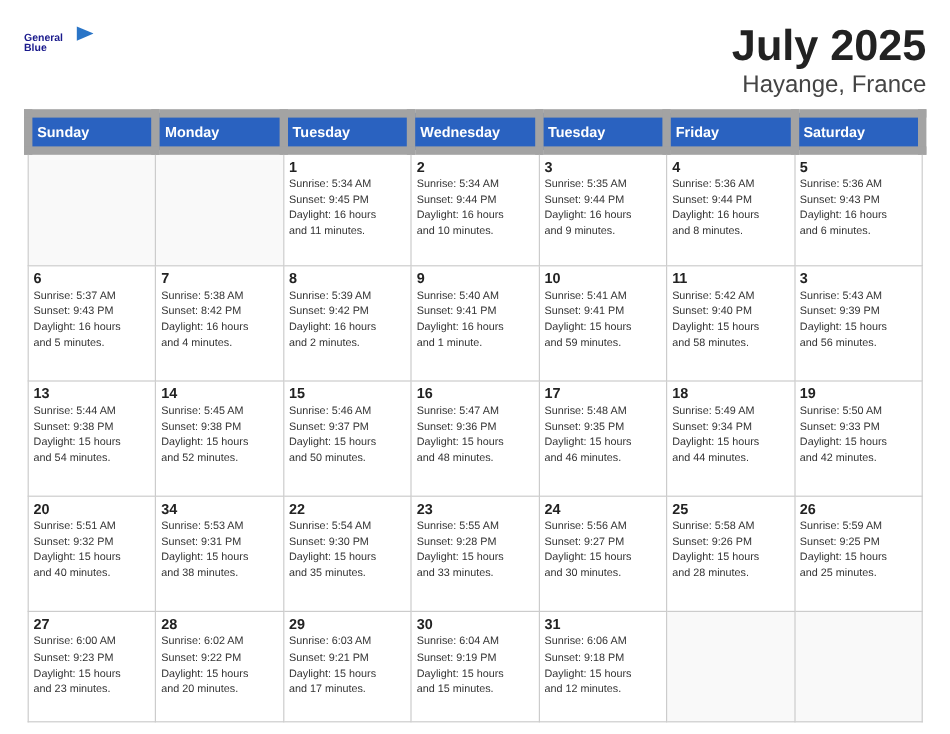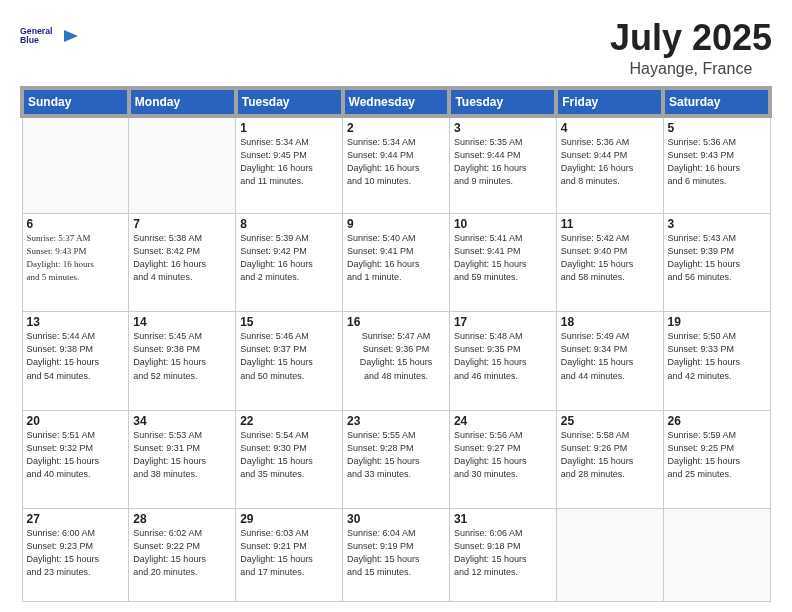--- a/index.html
+++ b/index.html
@@ -18,53 +18,53 @@
       flex-direction: column;
     }
     .header {
       display: flex;
       justify-content: space-between;
       align-items: flex-start;
       margin-bottom: 8px;
     }
     .logo {
       display: flex;
-      align-items: center;
+      align-items: flex-start;
       gap: 6px;
     }
     .title-block {
-      text-align: center;
+      text-align: right;
       margin-left: 36px;
     }
     .title-month {
       font-size: 36px;
       font-weight: bold;
       color: #222;
       line-height: 1.1;
     }
     .title-location {
-      font-size: 16px;
+      font-size: 20px;
       color: #444;
       margin-top: 2px;
     }
     .calendar {
       flex: 1;
       border: 1px solid #ccc;
       border-collapse: collapse;
       width: 100%;
       table-layout: fixed;
     }
     .calendar th {
       background: #2a62c0;
       color: #fff;
       font-size: 12px;
       font-weight: bold;
       padding: 5px 4px;
       text-align: left;
-      border: 4px solid #a3a3a3;
+      border: 7px solid #a3a3a3;
     }
     .calendar td {
       border: 1px solid #ccc;
       vertical-align: top;
       padding: 3px 4px;
       font-size: 9.5px;
       color: #222;
       height: 78px;
       background: #fff;
     }
@@ -155,21 +155,21 @@
             <span class="day-num">5</span>
             <div class="day-info" style="white-space: pre-line;">Sunrise: 5:36 AM
 Sunset: 9:43 PM
 Daylight: 16 hours
 and 6 minutes.</div>
           </td>
         </tr>
         <tr>
           <td>
             <span class="day-num">6</span>
-            <div class="day-info" style="white-space: pre-line; font-family: Liberation Serif, serif;">Sunrise: 5:37 AM
+            <div class="day-info" style="white-space: pre-line;">Sunrise: 5:37 AM
 Sunset: 9:43 PM
 Daylight: 16 hours
 and 5 minutes.</div>
           </td>
           <td>
             <span class="day-num">7</span>
             <div class="day-info" style="white-space: pre-line;">Sunrise: 5:38 AM
 Sunset: 8:42 PM
 Daylight: 16 hours
 and 4 minutes.</div>
@@ -227,21 +227,21 @@
           </td>
           <td>
             <span class="day-num">15</span>
             <div class="day-info" style="white-space: pre-line;">Sunrise: 5:46 AM
 Sunset: 9:37 PM
 Daylight: 15 hours
 and 50 minutes.</div>
           </td>
           <td>
             <span class="day-num">16</span>
-            <div class="day-info" style="white-space: pre-line; text-align: center;">Sunrise: 5:47 AM
+            <div class="day-info" style="white-space: pre-line;">Sunrise: 5:47 AM
 Sunset: 9:36 PM
 Daylight: 15 hours
 and 48 minutes.</div>
           </td>
           <td>
             <span class="day-num">17</span>
             <div class="day-info" style="white-space: pre-line;">Sunrise: 5:48 AM
 Sunset: 9:35 PM
 Daylight: 15 hours
 and 46 minutes.</div>

